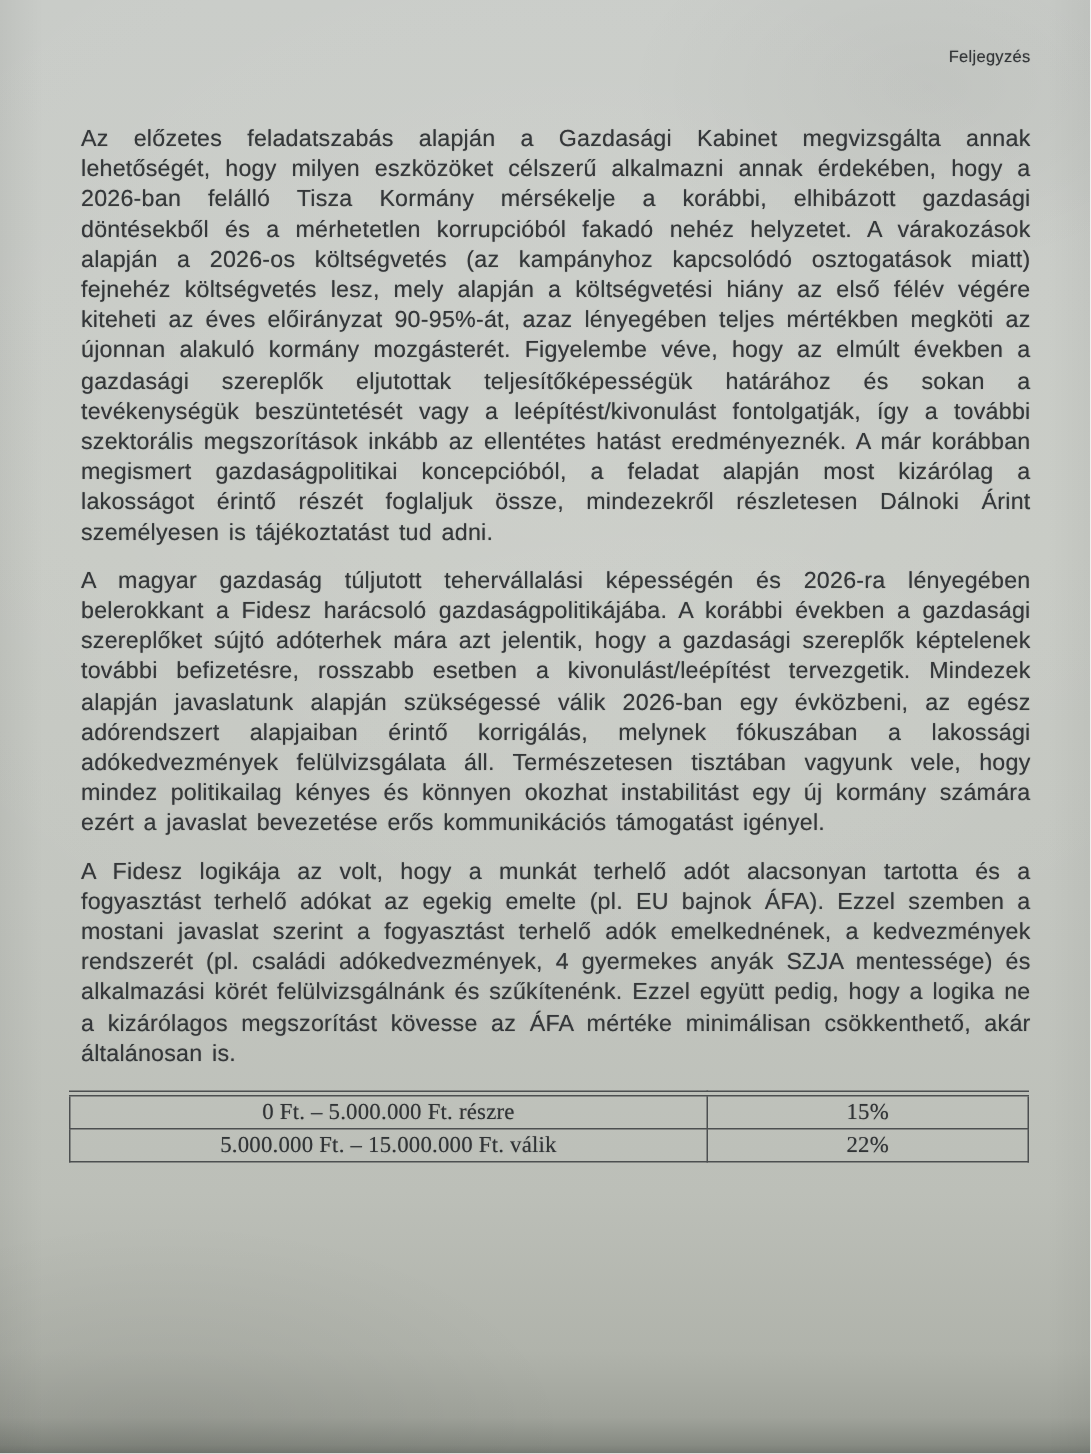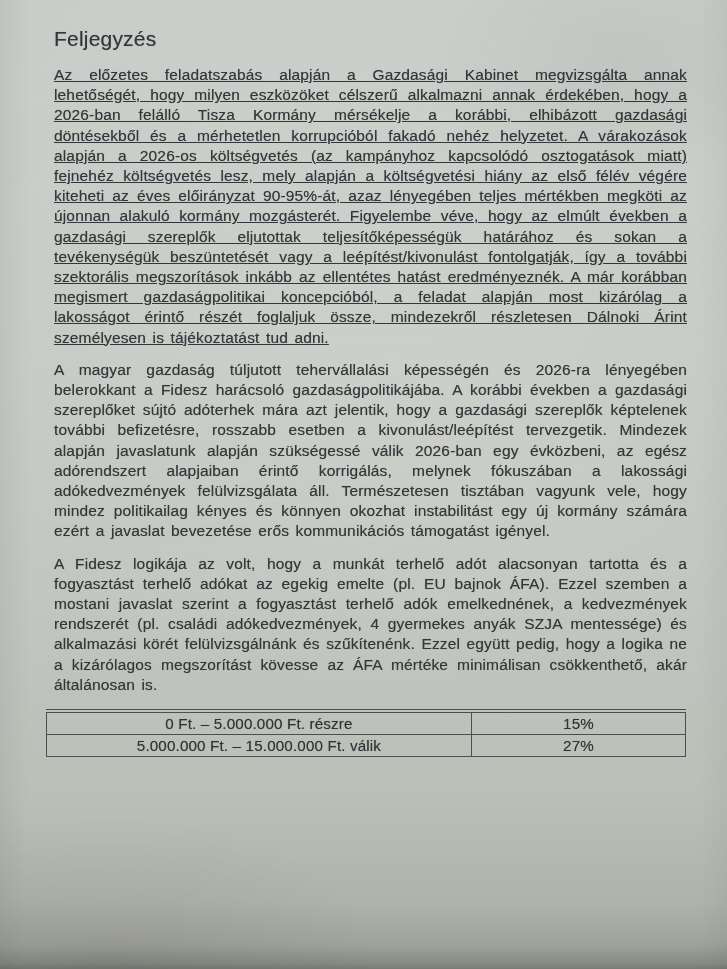--- a/index.html
+++ b/index.html
@@ -32,54 +32,54 @@
   }
   .content {
     position: absolute;
     left: 54px;
     right: 40px;
     top: 24px;
     color: #343739;
     text-shadow: 0 0 0.7px rgba(52,55,57,0.55);
   }
   .doc-header {
-    text-align: left;
-    font-size: 21px;
+    text-align: right;
+    font-size: 11px;
     line-height: 29px;
     letter-spacing: 0.2px;
   }
   .body-text p {
     margin: 0 0 12px 0;
     font-size: 15.5px;
     line-height: 20.2px;
     text-align: justify;
     word-spacing: 2px;
     letter-spacing: 0.15px;
   }
   .body-text p:first-child {
-    margin-top: 12px;
-    text-decoration: underline;
+    margin-top: 30px;
   }
   table.tax-table {
     width: 640px;
     margin-left: -8px;
     margin-top: 14px;
     border-collapse: collapse;
     border: 1.5px solid #4c4f50;
     border-top: 4px double #4c4f50;
     font-size: 15.2px;
     color: #313436;
   }
   table.tax-table td {
     border: 1.3px solid #4c4f50;
     text-align: center;
     height: 21px;
     padding: 0 4px;
     line-height: 20px;
     letter-spacing: 0.15px;
+    font-family: Liberation Serif, serif;
   }
   table.tax-table td.bracket { width: 66.5%; }
   table.tax-table td.rate { width: 33.5%; text-align: center; }
 </style>
 </head>
 <body>
 
 <div class="paper">
   <div class="content">
 
@@ -94,19 +94,19 @@
     </div>
 
     <table class="tax-table">
       <tbody>
         <tr>
           <td class="bracket">0 Ft. – 5.000.000 Ft. részre</td>
           <td class="rate">15%</td>
         </tr>
         <tr>
           <td class="bracket">5.000.000 Ft. – 15.000.000 Ft. válik</td>
-          <td class="rate">27%</td>
+          <td class="rate">22%</td>
         </tr>
       </tbody>
     </table>
 
   </div>
 </div>
 
 </body></html>

